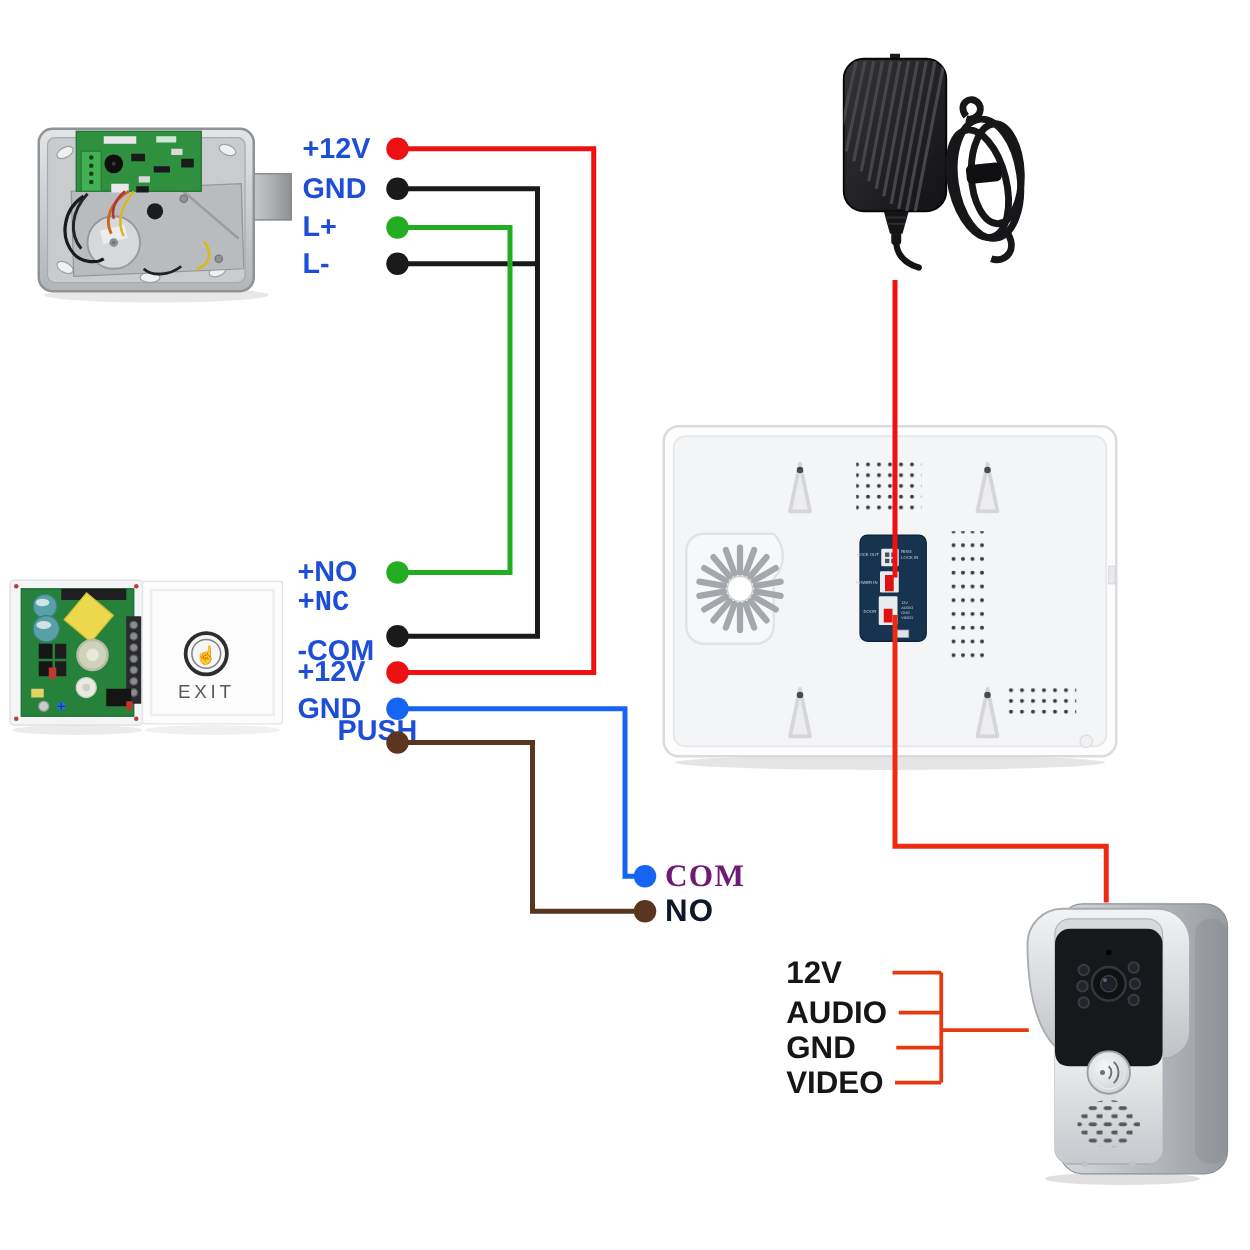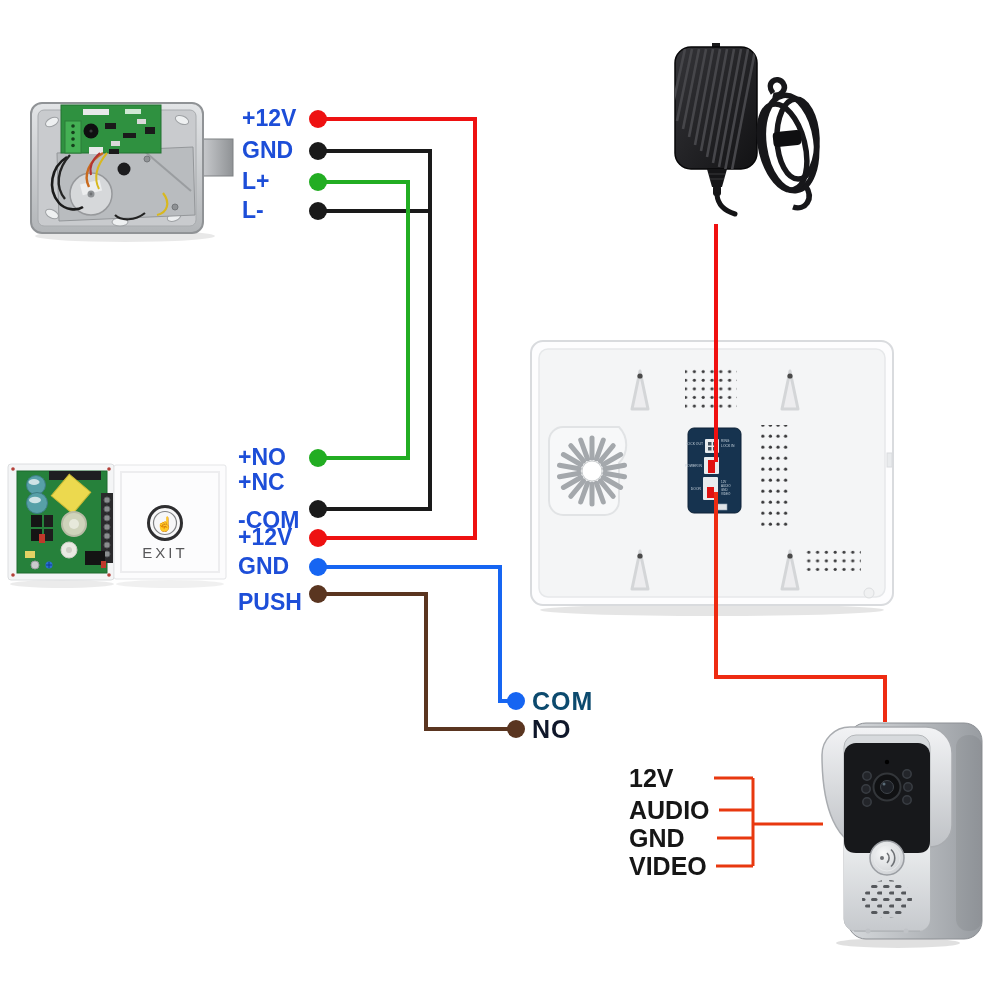--- a/index.html
+++ b/index.html
@@ -3,21 +3,21 @@
 <meta charset="utf-8">
 <style>
   html,body{margin:0;padding:0;background:#fff;}
   #stage{position:relative;width:1000px;height:1000px;background:#ffffff;overflow:hidden;
          font-family:"Liberation Sans",sans-serif;}
   .lbl{position:absolute;font-weight:bold;color:#1d4ed8;white-space:nowrap;line-height:1.1;}
   .lbl.c1{left:242px;font-size:23px;}
   .lbl.c2{left:238px;font-size:23px;text-align:center;}
   .lbl.cam{left:629px;font-size:25px;color:#161616;}
   .lbl.jn{font-size:25px;letter-spacing:1px;}
-  .blue{color:#0c4a6e;}
+  .blue{color:#701a75;font-family:Liberation Serif, serif;}
   .brown{color:#0f172a;}
   .dev{position:absolute;}
   svg text{font-family:"Liberation Sans",sans-serif;}
   #wire-overlay{position:absolute;left:0;top:0;pointer-events:none;z-index:50;}
 </style>
 </head>
 <body>
 
 <div id="stage">
 
@@ -294,25 +294,25 @@
       <circle cx="96" cy="216" r="2.5" fill="#c0c3c7"></circle>
     <rect x="146" y="20" width="26" height="196" rx="12" fill="rgba(0,0,0,0.06)"></rect>
   </svg>
 
   <div class="lbl c1" style="top:106px;">+12V</div>
   <div class="lbl c1" style="top:138px;">GND</div>
   <div class="lbl c1" style="top:169px;">L+</div>
   <div class="lbl c1" style="top:198px;">L-</div>
 
   <div class="lbl c2" style="top:445px;">+NO</div>
-  <div class="lbl c2" style="top:470px;">+NC</div>
+  <div class="lbl c2" style="top:470px;font-family:Liberation Mono, monospace;">+NC</div>
   <div class="lbl c2" style="top:508px;">-COM</div>
   <div class="lbl c2" style="top:525px;">+12V</div>
   <div class="lbl c2" style="top:554px;">GND</div>
-  <div class="lbl c2" style="top:590px;">PUSH</div>
+  <div class="lbl c2" style="top:572px;margin-left:32px;">PUSH</div>
 
   <div class="lbl jn blue" style="left:532px;top:688px;">COM</div>
   <div class="lbl jn brown" style="left:532px;top:716px;">NO</div>
 
   <div class="lbl cam" style="top:765px;">12V</div>
   <div class="lbl cam" style="top:797px;">AUDIO</div>
   <div class="lbl cam" style="top:825px;">GND</div>
   <div class="lbl cam" style="top:853px;">VIDEO</div>
 
   <svg id="wire-overlay" width="1000" height="1000" viewBox="0 0 1000 1000">

